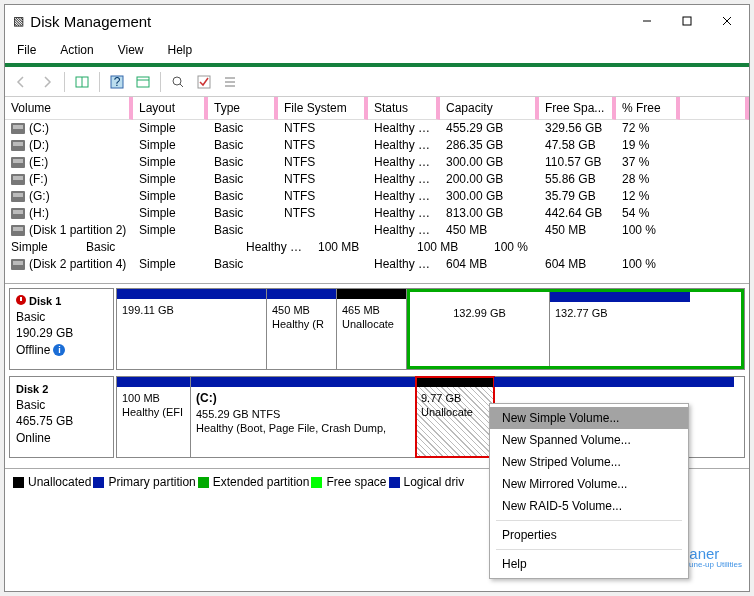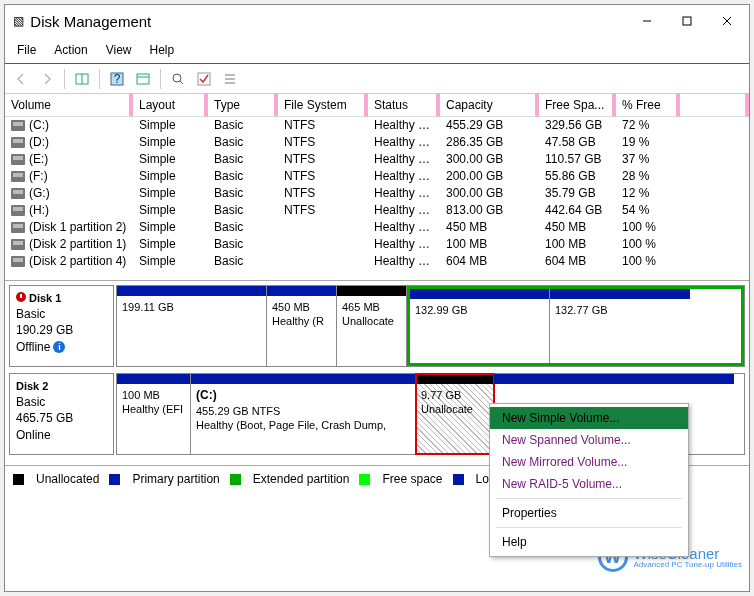--- a/index.html
+++ b/index.html
@@ -2,21 +2,21 @@
 <html><head>
 <meta charset="utf-8">
 <style>
 *{box-sizing:border-box;margin:0;padding:0;font-family:"Segoe UI",Tahoma,sans-serif;font-size:12px;color:#000}
 body{background:#f0f0f0;width:754px;height:596px;overflow:hidden;position:relative}
 .window{background:#fff;width:746px;height:588px;margin:4px;border:1px solid #888;display:flex;flex-direction:column;position:relative}
 .titlebar{display:flex;align-items:center;height:32px;padding:0 2px 0 8px}
 .titlebar .title{flex:1;font-size:15px}
 .titlebar .tb-btn{width:40px;height:24px;display:flex;align-items:center;justify-content:center;font-size:11px;cursor:pointer}
 .titlebar .tb-btn svg{width:10px;height:10px}
-.menubar{display:flex;gap:2px;padding:2px 4px;border-bottom:1px solid #15803d}
+.menubar{display:flex;gap:8px;padding:2px 4px;border-bottom:4px solid #15803d}
 .menubar .menu{padding:4px 8px;cursor:pointer}
 .toolbar{display:flex;align-items:center;gap:2px;padding:2px 4px;border-bottom:1px solid #ccc;height:30px}
 .tbtn{width:24px;height:24px;display:flex;align-items:center;justify-content:center;border:1px solid transparent;cursor:pointer}
 .tbtn.disabled{opacity:.35;cursor:default}
 .tbtn svg{width:16px;height:16px}
 .vsep{width:1px;height:20px;background:#ccc;margin:0 3px}
 .grid{border-bottom:1px solid #aaa;overflow:hidden;height:187px}
 .ghead,.grow{display:flex}
 .ghead .gc{background:#fff;border-right:4px solid #f9a8d4;border-bottom:1px solid #ddd;padding:4px 6px;font-size:12px;white-space:nowrap;overflow:hidden;text-overflow:ellipsis}
 .grow .gc{padding:1px 6px 2px;font-size:12px;white-space:nowrap;overflow:hidden;text-overflow:ellipsis}
@@ -35,26 +35,26 @@
 .partrow{flex:1;display:flex;flex-direction:column}
 .parts{flex:1;display:flex;gap:0;border:1px solid #888}
 .part{border-right:1px solid #888;display:flex;flex-direction:column;min-width:0}
 .part:last-child{border-right:none}
 .pcap{height:10px;background:#0018a8}
 .pcap.black{background:#000}
 .pbody{flex:1;padding:4px 5px;font-size:11px;line-height:1.3;overflow:hidden;white-space:nowrap;text-overflow:ellipsis}
 .hatch{background:repeating-linear-gradient(45deg,#fff,#fff 3px,#bbb 3px,#bbb 4px)}
 .greenbox{border:3px solid #0a0!important}
 .redbox{outline:2px solid #d00;outline-offset:-1px}
-.legend{display:flex;align-items:center;gap:10px;padding:6px 8px;font-size:11px}
+.legend{display:flex;align-items:center;gap:2px;padding:6px 8px;font-size:11px}
 .lsw{width:11px;height:11px;display:inline-block;margin-right:2px}
 .ctxmenu{position:absolute;left:489px;top:403px;width:200px;background:#fff;border:1px solid #aaa;box-shadow:2px 2px 4px rgba(0,0,0,.25);padding:3px 0;z-index:50}
 .ctxmenu .mi{padding:4px 12px;font-size:12px;cursor:pointer;white-space:nowrap}
-.ctxmenu .mi.hl{background:#15803d}
-.ctxmenu .mi.disabled{color:#701a75;cursor:default}
+.ctxmenu .mi.hl{background:#a3a3a3}
+.ctxmenu .mi.disabled{color:#000000;cursor:default}
 .ctxmenu .msep{height:1px;background:#ddd;margin:3px 6px}
 .watermark{position:absolute;right:12px;bottom:24px;display:flex;align-items:center;gap:6px;opacity:.85}
 .watermark .wlogo{width:30px;height:30px;border-radius:50%;border:3px solid #1e7fe0;color:#1e7fe0;display:flex;align-items:center;justify-content:center;font-size:18px;font-weight:600}
 .watermark .wtext{display:flex;flex-direction:column;line-height:1}
 .watermark .wtext .big{font-size:15px;color:#1e7fe0}
 .watermark .wtext .sm{font-size:8px;color:#1e7fe0}
 </style>
 </head>
 <body>
 
@@ -246,24 +246,20 @@
           <div class="gc c1">Simple</div>
           <div class="gc c2">Basic</div>
           <div class="gc c3"></div>
           <div class="gc c4">Healthy (R...</div>
           <div class="gc c5">450 MB</div>
           <div class="gc c6">450 MB</div>
           <div class="gc c7">100 %</div>
           <div class="gc c8"></div>
         </div>
         <div class="grow">
-          <div class="gc c0">
-            <span class="disk-icon"></span>
-            <span>(Disk 2 partition 1)</span>
-          </div>
           <div class="gc c1">Simple</div>
           <div class="gc c2">Basic</div>
           <div class="gc c3"></div>
           <div class="gc c4">Healthy (E...</div>
           <div class="gc c5">100 MB</div>
           <div class="gc c6">100 MB</div>
           <div class="gc c7">100 %</div>
           <div class="gc c8"></div>
         </div>
         <div class="grow">
@@ -302,21 +298,21 @@
             </div>
             <div class="part" style="flex: 0 0 70px;">
               <div class="pcap"></div>
               <div class="pbody">450 MB<br>Healthy (R</div>
             </div>
             <div class="part" style="flex: 0 0 70px;">
               <div class="pcap black"></div>
               <div class="pbody">465 MB<br>Unallocate</div>
             </div>
             <div class="parts greenbox" style="flex: 1 1 0%; border: 3px solid rgb(0, 170, 0);">
-              <div class="part" style="flex: 0 0 140px;">
+              <div class="part" style="flex: 0 0 140px; align-items: center;">
                 <div class="pcap"></div>
                 <div class="pbody">132.99 GB<br></div>
               </div>
               <div class="part" style="flex: 0 0 140px;">
                 <div class="pcap"></div>
                 <div class="pbody">132.77 GB<br></div>
               </div>
             </div>
           </div>
         </div>
@@ -363,20 +359,21 @@
       <span>Free space</span>
     <span class="lsw" style="background:#0018a8"></span>
       <span>Logical driv</span>
   </div>
 
 </div>
 
 <div class="ctxmenu">
   <div class="mi hl">New Simple Volume...</div>
   <div class="mi disabled">New Spanned Volume...</div>
+  <div class="mi disabled">New Striped Volume...</div>
   <div class="mi disabled">New Mirrored Volume...</div>
   <div class="mi disabled">New RAID-5 Volume...</div>
   <div class="msep"></div>
   <div class="mi">Properties</div>
   <div class="msep"></div>
   <div class="mi">Help</div>
 </div>
 
 <div class="watermark">
   <div class="wlogo">W</div>

